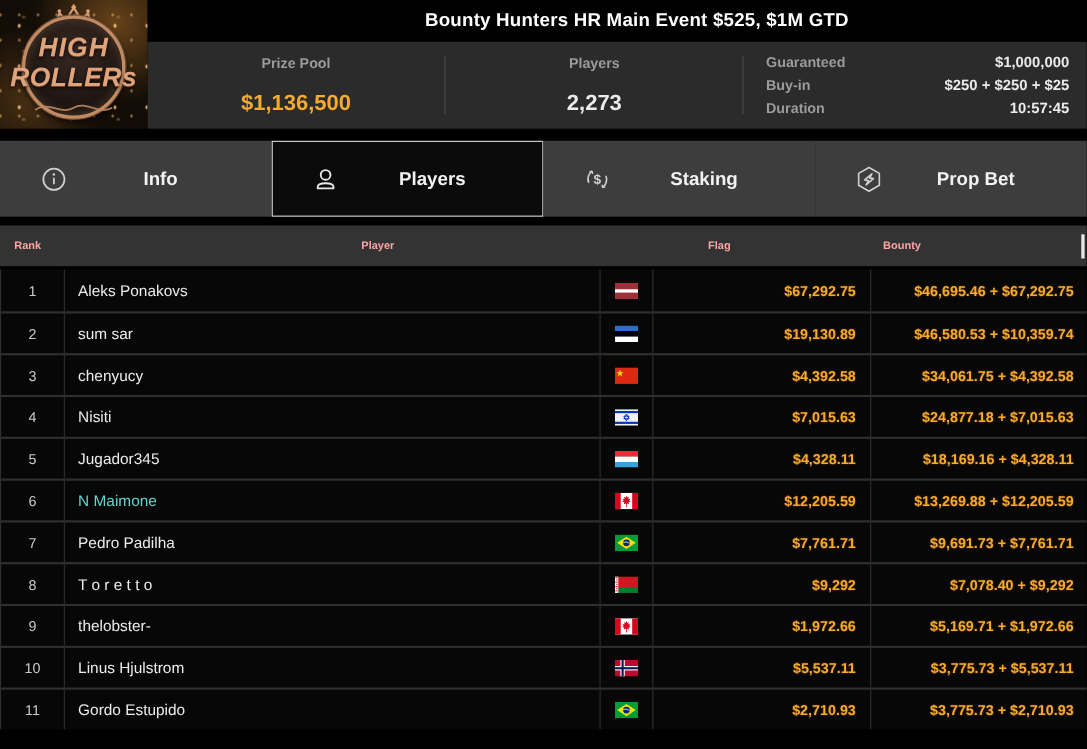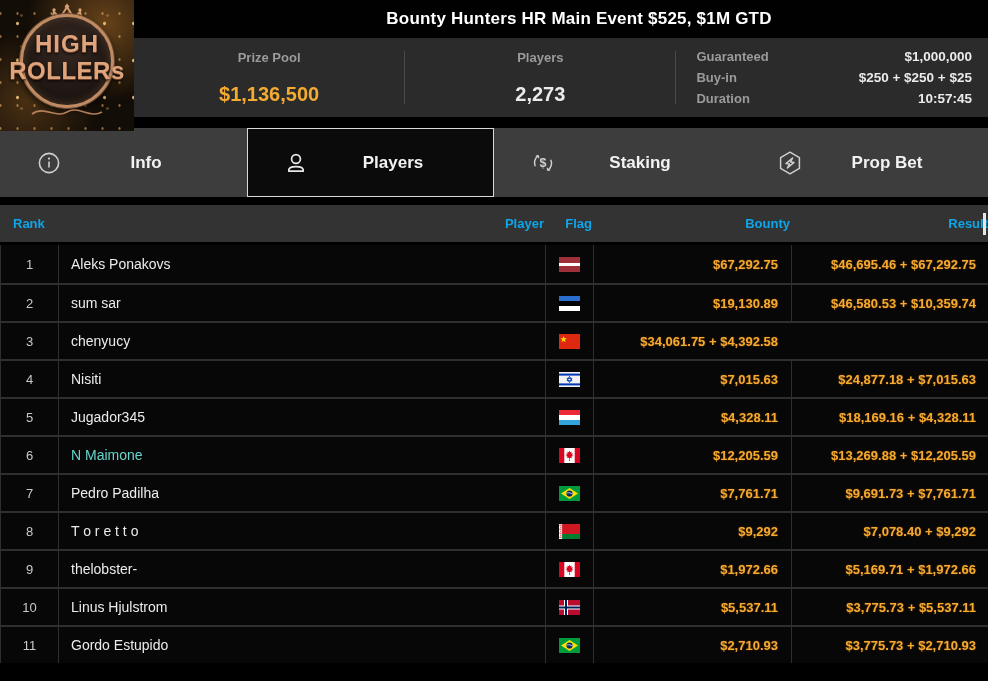--- a/index.html
+++ b/index.html
@@ -1,30 +1,30 @@
 <!DOCTYPE html>
 <html><head>
 <meta charset="utf-8">
 <style>
   * { margin:0; padding:0; box-sizing:border-box; }
   html,body { width:988px; height:681px; background:#000; overflow:hidden;
     font-family:"Liberation Sans","DejaVu Sans",sans-serif; }
 
   
   .top { display:flex; height:117px; }
-  .logo { width:134px; height:131px; position:relative; flex:none; overflow:hidden;
+  .logo { width:134px; height:117px; position:relative; flex:none; overflow:hidden;
     background-color:#130d07;
     background-image:
       radial-gradient(rgba(255,205,130,.85) 1px, transparent 1.7px),
       radial-gradient(rgba(255,190,110,.5) .8px, transparent 1.4px),
       radial-gradient(rgba(230,170,90,.35) 1.2px, transparent 2.1px),
       radial-gradient(circle at 78% 18%, rgba(172,112,42,.55), transparent 52%),
       radial-gradient(circle at 20% 78%, rgba(140,90,35,.45), transparent 48%);
     background-size:29px 37px,17px 23px,43px 31px,100% 100%,100% 100%;
-    background-position:3px 5px,9px 2px,0 0,0 0,0 0; }
+    background-position:3px 5px,9px 2px,0 0,0 0,0 0;font-style:italic; }
   .badge { position:absolute; left:50%; top:61px; transform:translate(-50%,-50%);
     width:94px; height:94px; border-radius:50%;
     background:radial-gradient(circle at 50% 35%, #372822, #1b1410 72%);
     border:3px solid #c08a62;
     box-shadow:0 0 0 1px #6a4a34, 0 3px 7px rgba(0,0,0,.75), inset 0 0 10px rgba(232,174,122,.25); }
   .crown { position:absolute; left:50%; top:3px; transform:translateX(-50%); }
   .logo-line { position:absolute; width:100%; text-align:center; color:#dfa47c; font-weight:bold;
     text-shadow:0 1px 0 #6d432c, 0 2px 3px rgba(0,0,0,.85); letter-spacing:1px; }
   .logo-line.l1 { top:30px; font-size:24px; }
   .logo-line.l2 { top:57px; font-size:24px; letter-spacing:.5px;text-align:center; }
@@ -47,22 +47,22 @@
   
   .tabs { margin-top:11px; display:flex; gap:0; height:69px;justify-content:center; }
   .tab { flex:1; background:#3d3d3d; display:flex; align-items:center; cursor:pointer; border:1px solid transparent; }
   .tab.active { background:#0b0b0b; border:1px solid #d9d9d9; }
   .tab-icon { margin-left:33px; width:30px; height:30px; display:flex; align-items:center; justify-content:center; flex:none; }
   .tab-label { flex:1; text-align:center; color:#f2f2f2; font-size:17px; font-weight:bold; padding-right:18px; }
 
   
   .table { margin-top:8px; position:relative; }
   .thead { display:grid; grid-template-columns:57px 487px 48px 198px 198px; height:37px;
-    background:#333; align-items:center; color:#0ea5e9; font-size:13px; font-weight:bold; }
-  .th { text-align:right; }
+    background:#333; align-items:center; color:#fca5a5; font-size:10px; font-weight:bold;gap:43px; }
+  .th { text-align:center; }
   .th.rank { text-align:left; padding-left:13px; }
   .scroll-thumb { position:absolute; right:2px; top:8px; width:3px; height:22px; background:#e6e6e6; }
   .tbody { margin-top:3px; }
   .row { display:grid; grid-template-columns:57px 487px 48px 198px 198px; height:38px;
     background:#070707; border-left:1px solid #2f2f2f; cursor:pointer; }
   .row + .row { border-top:2px solid #2f2f2f; }
   .cell { display:flex; align-items:center; overflow:hidden; }
   .cell + .cell { border-left:1px solid #2f2f2f; }
   .cell.rank { justify-content:center; color:#c9c9c9; font-size:13px; }
   .cell.player { padding-left:12px; color:#ececec; font-size:14px; }
@@ -204,20 +204,21 @@
       </div>
       <div class="row">
         <div class="cell rank">3</div>
         <div class="cell player">chenyucy</div>
         <div class="cell flag">
           <svg width="21" height="15" viewBox="0 0 21 15">
             <rect width="21" height="15" fill="#DE2910"></rect>
             <path d="M4.6,1.9 L5.4,4.3 L7.9,4.3 L5.9,5.8 L6.7,8.2 L4.6,6.7 L2.5,8.2 L3.3,5.8 L1.3,4.3 L3.8,4.3 Z" fill="#FFDE00"></path>
           </svg>
         </div>
+        <div class="cell money bounty">$4,392.58</div>
         <div class="cell money result">$34,061.75 + $4,392.58</div>
       </div>
       <div class="row">
         <div class="cell rank">4</div>
         <div class="cell player">Nisiti</div>
         <div class="cell flag">
           <svg width="21" height="15" viewBox="0 0 21 15">
             <rect width="21" height="15" fill="#f2f2f2"></rect>
             <rect y="1.6" width="21" height="2" fill="#0038B8"></rect>
             <rect y="11.4" width="21" height="2" fill="#0038B8"></rect>

